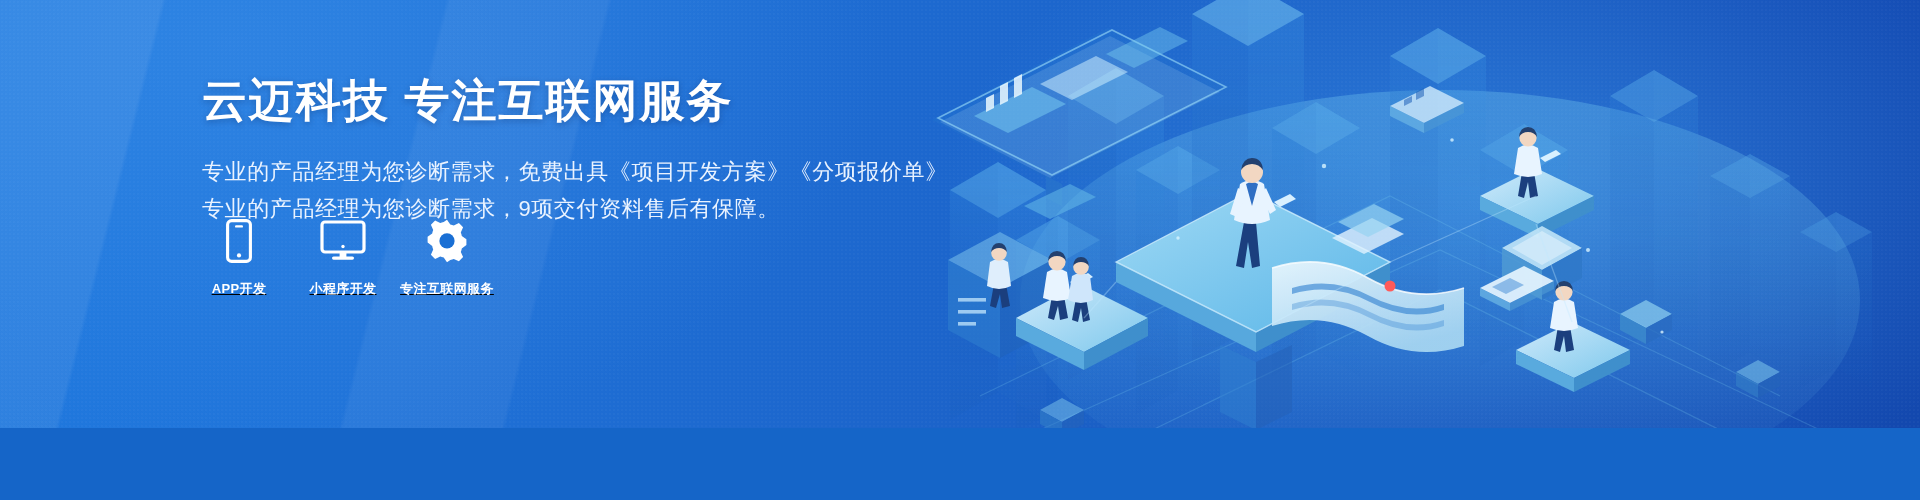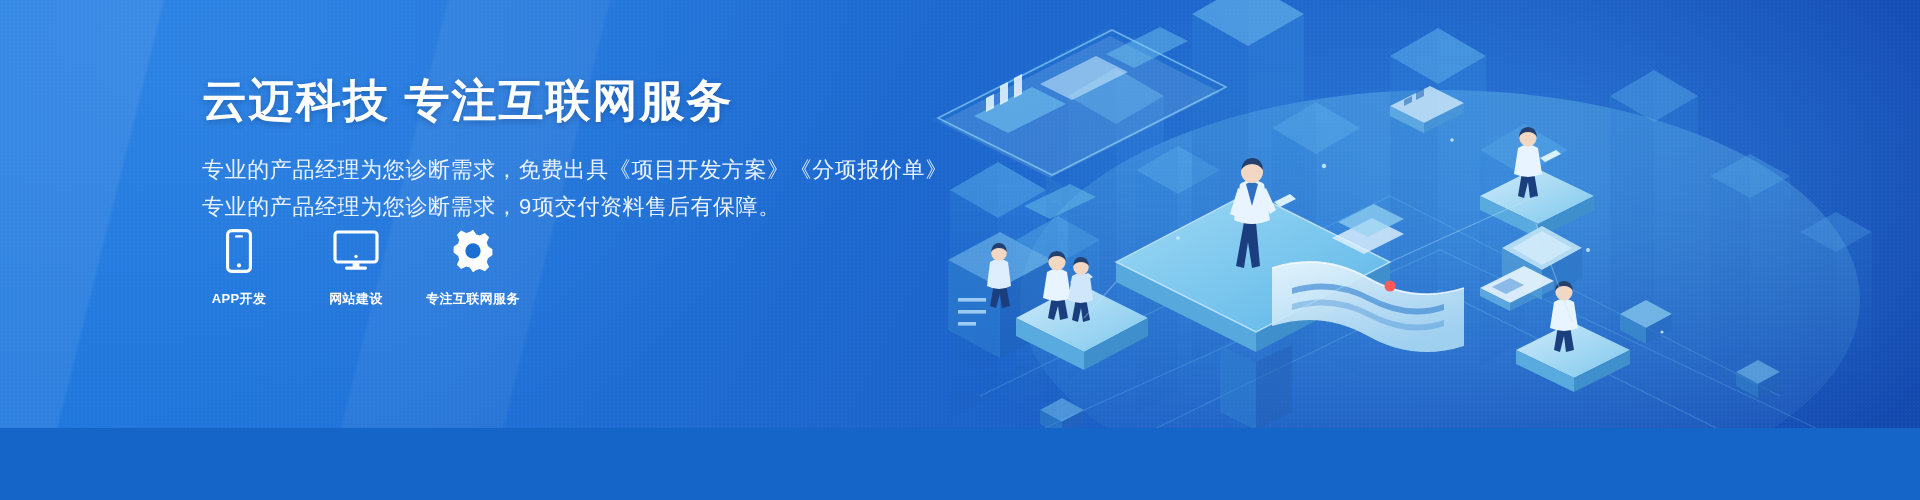--- a/index.html
+++ b/index.html
@@ -31,28 +31,28 @@
     background-size:4px 4px; opacity:.5; pointer-events:none;
   }
 
   
   .copy { position:absolute; left:202px; top:72px; z-index:6; }
   .headline {
     font-size:45px; font-weight:bold; color:#ffffff; letter-spacing:2px;
     line-height:1.28; white-space:nowrap;
     text-shadow:0 2px 6px rgba(0,30,80,.28);
   }
-  .sub { margin-top:23px;font-family:Liberation Mono, monospace; }
+  .sub { margin-top:23px; }
   .sub-line {
     font-size:22px; color:#eaf3ff; line-height:1.72;
     letter-spacing:.6px; white-space:nowrap; font-weight:400;
   }
 
   
-  .services { position:absolute; left:203px; top:228px; display:flex; gap:45px; z-index:6; }
+  .services { position:absolute; left:203px; top:218px; display:flex; gap:32px; z-index:6;text-decoration:underline; }
   .service { width:72px; display:flex; flex-direction:column; align-items:center; cursor:pointer; }
   .svc-ico { height:46px; display:flex; align-items:center; justify-content:center; }
   .svc-ico svg { display:block; }
   .svc-label {
     margin-top:16px; font-size:13px; color:#ffffff; white-space:nowrap;
     font-weight:bold; letter-spacing:.4px;
   }
 
   
   .art { position:absolute; right:0; top:0; width:1000px; height:500px; z-index:4; }
@@ -88,21 +88,21 @@
 
     <div class="service">
       <span class="svc-ico">
         <svg width="46" height="42" viewBox="0 0 46 42">
           <rect x="2" y="2" width="42" height="30" rx="3" ry="3" fill="none" stroke="#fff" stroke-width="3.2"></rect>
           <circle cx="23" cy="26.5" r="1.7" fill="#fff"></circle>
           <rect x="19.6" y="32" width="6.8" height="5" fill="#fff"></rect>
           <rect x="12" y="36.4" width="22" height="3.3" rx="1.6" fill="#fff"></rect>
         </svg>
       </span>
-      <span class="svc-label">网站建设</span>
+      <span class="svc-label">小程序开发</span>
     </div>
 
     <div class="service">
       <span class="svc-ico">
         <svg width="44" height="44" viewBox="0 0 44 44">
           <path fill="#fff" d="M22 0.8l3.3 4.6c1.2.2 2.4.5 3.5 1l5.1-2.3 4.2 4.2-2.3 5.1c.5 1.1.8 2.3 1 3.5l4.6 3.3v5.9l-4.6 3.3c-.2 1.2-.5 2.4-1 3.5l2.3 5.1-4.2 4.2-5.1-2.3c-1.1.5-2.3.8-3.5 1L22 43.2l-3.3-4.6c-1.2-.2-2.4-.5-3.5-1l-5.1 2.3-4.2-4.2 2.3-5.1c-.5-1.1-.8-2.3-1-3.5L2.6 23.6v-5.9l4.6-3.3c.2-1.2.5-2.4 1-3.5L5.9 5.8l4.2-4.2 5.1 2.3c1.1-.5 2.3-.8 3.5-1L22 .8z"></path>
           <circle cx="22" cy="21.9" r="7.6" fill="#1a6fd4"></circle>
         </svg>
       </span>
       <span class="svc-label">专注互联网服务</span>

